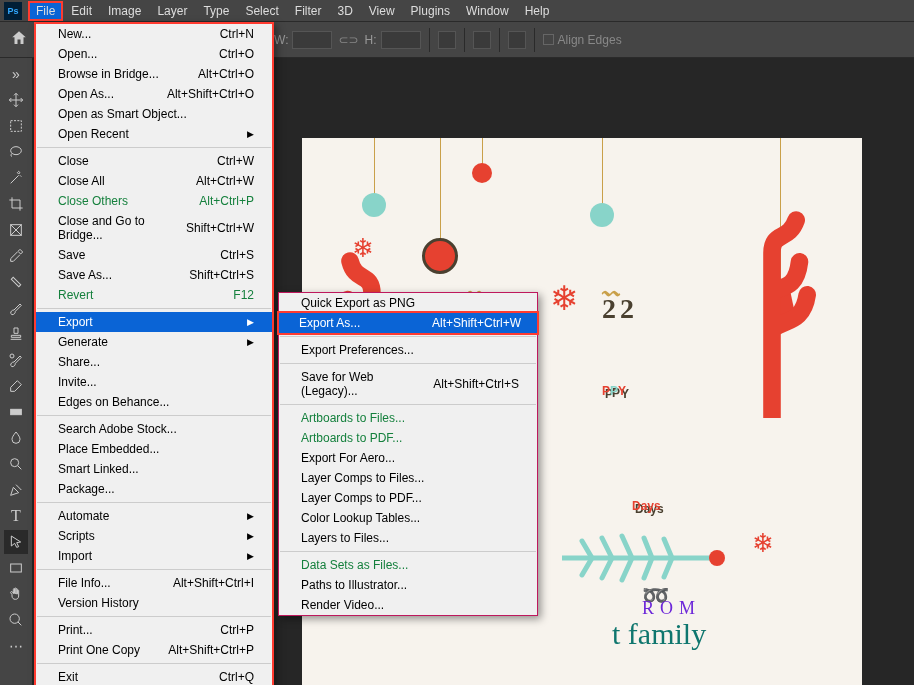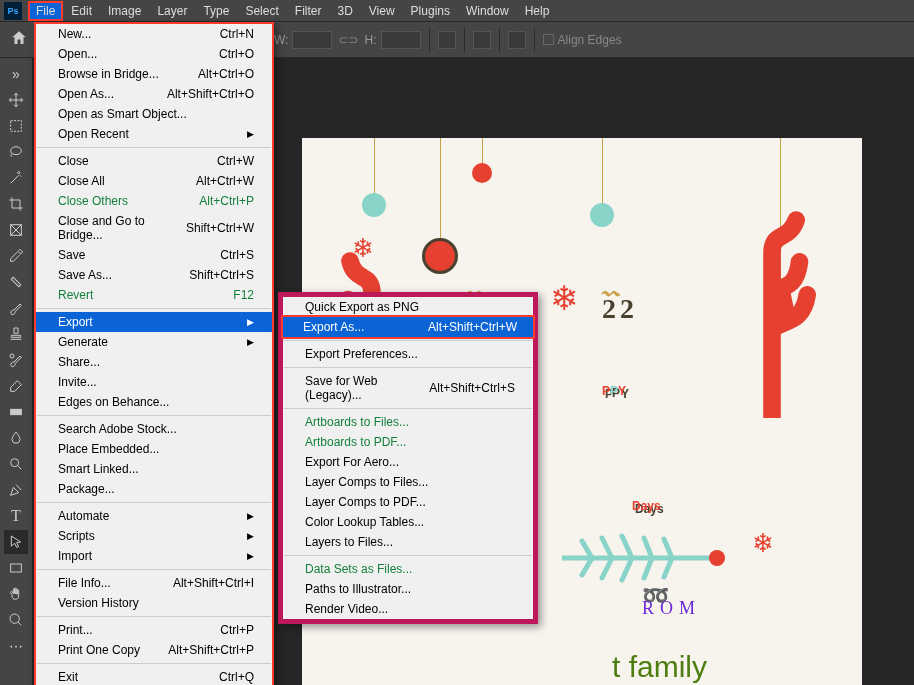--- a/index.html
+++ b/index.html
@@ -23,27 +23,27 @@
 .tool svg{width:16px;height:16px;stroke:#ccc;fill:none;stroke-width:1.5;}
 .tool.sel{background:#2a2a2a;}
 .doc{position:absolute;left:270px;top:80px;width:560px;height:600px;background:#f7f3ed; overflow:hidden;}
 
 .deco{position:absolute;}
 .year{font-family:serif;font-weight:bold;font-size:28px;color:#4a4030;letter-spacing:4px;}
 .bigword{font-family:Georgia,serif;font-weight:bold;}
 .ppy{position:absolute;left:300px;top:175px;font-size:90px;color:#e64130;}
 .days{position:absolute;left:330px;top:281px;font-size:100px;color:#e64130;}
 .rom{position:absolute;left:340px;top:460px;font-family:Georgia,serif;font-size:18px;letter-spacing:6px;color:#6d28d9;}
-.fam{position:absolute;left:310px;top:512px;font-family:Liberation Sans, sans-serif;font-size:30px;color:#4d7c0f;}
+.fam{position:absolute;left:310px;top:479px;font-family:Liberation Serif, serif;font-size:30px;color:#0f766e;}
 .antler{position:absolute;width:120px;height:220px;}
 .antler svg{width:100%;height:100%;}
 .bauble{border-radius:50%;}
 .snow{color:#e64130;font-size:26px;}
 
-.menu{position:absolute;background:#f0f0f0;border:5px solid #be185d;box-shadow:3px 3px 8px rgba(0,0,0,0.4);color:#000;}
+.menu{position:absolute;background:#f0f0f0;border:1px solid #be185d;box-shadow:3px 3px 8px rgba(0,0,0,0.4);color:#000;}
 .menu1{left:34px;top:22px;width:240px;border:2px solid #ff3b30;}
 .menu2{left:278px;top:292px;width:260px;}
 .mi{display:flex;align-items:center;justify-content:space-between;padding:3px 18px 3px 22px;position:relative;}
 .mi.hl{background:#0a64d6;color:#fff;}
 .mi.hl2{background:#0a64d6;color:#fff;border:2px solid #ff3b30;margin:-2px;padding:3px 16px 3px 20px;}
 .mi.dis{color:#15803d;}
 .mi .arrow{font-size:9px;}
 .msep{height:1px;background:#ccc;margin:3px 1px;}
 </style>
 </head>

